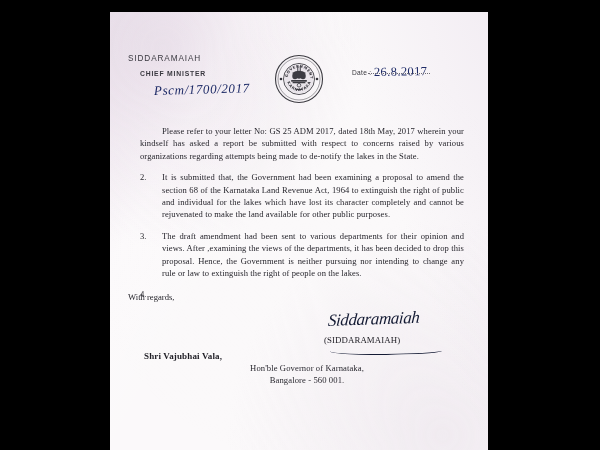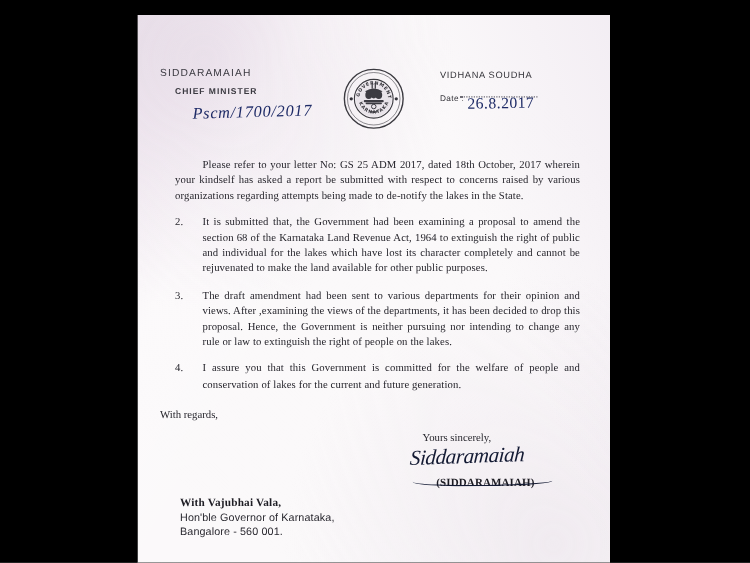--- a/index.html
+++ b/index.html
@@ -92,21 +92,21 @@
     font-family: "Liberation Sans", sans-serif;
     font-size: 7.4px;
     letter-spacing: .55px;
     color: #35343a;
     white-space: nowrap;
     line-height: 11px;
   }
   .date-row {
     margin-top: 11px;
     display: flex;
-    align-items: flex-start;
+    align-items: center;
     white-space: nowrap;
   }
   .date-label {
     font-family: "Liberation Sans", sans-serif;
     font-size: 6.6px;
     color: #35343a;
     letter-spacing: .3px;
   }
   .date-value {
     font-family: "Liberation Serif", serif;
@@ -210,47 +210,47 @@
     left: 6px;
     top: 36px;
     width: 112px;
     height: 7px;
     border-bottom: 1.6px solid #131a33;
     border-radius: 0 0 40% 60%;
     transform: rotate(-1.2deg);
   }
   .sign-name {
     font-family: "Liberation Serif", serif;
-    font-weight: 700;
+    font-weight: 400;
     font-size: 8.8px;
     color: #1c1b22;
     margin-top: 4px;
     letter-spacing: .1px;
     white-space: nowrap;
-    margin-left: 25px;
   }
 
   
   .addressee {
     margin-top: 6px;
     margin-left: 16px;
     line-height: 11.6px;
   }
   .addressee .ad-name {
     font-family: "Liberation Serif", serif;
     font-weight: 700;
     font-size: 9px;
     color: #1f1e25;
     letter-spacing: .15px;
   }
   .addressee .ad-line {
-    font-family: Liberation Sans, sans-serif;
+    font-family: Liberation Serif, serif;
     font-size: 8.6px;
     color: #2a2930;
     letter-spacing: .1px;
+    text-align: center;
   }
 
   .bar { position: absolute; top: 0; height: 450px; background: #000; }
   .bar-left { left: 0; width: 110px; }
   .bar-right { left: 488px; width: 112px; }
 </style>
 </head>
 <body>
 
 <div class="viewport">
@@ -260,21 +260,20 @@
 
     <div class="letterhead">
 
       <div class="lh-left">
         <div class="sender-name">SIDDARAMAIAH</div>
         <div class="sender-title">CHIEF MINISTER</div>
         <div class="ref-no">Pscm/1700/2017</div>
       </div>
 
       <div class="lh-right">
-        <div class="addr-line">VIDHANA SOUDHA</div>
         <div class="date-row">
           <span class="date-label">Date :</span>
           <span class="date-value">26.8.2017</span>
           <span class="date-rule"></span>
         </div>
       </div>
 
       <div class="seal">
         <svg viewBox="0 0 100 100" width="50" height="50" aria-hidden="true">
           <circle cx="50" cy="50" r="47" fill="none" stroke="#3b3a40" stroke-width="2.2"></circle>
@@ -306,49 +305,47 @@
             <circle cx="50" cy="62.5" r="3.6" fill="none" stroke="#3c3b42" stroke-width="1.6"></circle>
             <path d="M40 68 q10 6 20 0 q-10 9 -20 0z"></path>
             <rect x="44" y="70" width="12" height="2" rx="1"></rect>
           </g>
         </svg>
       </div>
     </div>
 
 
     <div class="para">
-      <span class="lead-indent"></span><span>Please refer to your letter No: GS 25 ADM 2017, dated 18th October, 2017 wherein your kindself has asked a report be submitted with respect to concerns raised by various organizations regarding attempts being made to de-notify the lakes in the State.</span>
+      <span class="lead-indent"></span><span>Please refer to your letter No: GS 25 ADM 2017, dated 18th May, 2017 wherein your kindself has asked a report be submitted with respect to concerns raised by various organizations regarding attempts being made to de-notify the lakes in the State.</span>
     </div>
 
     <div class="para numbered">
       <span class="num">2.</span>
       <span>It is submitted that, the Government had been examining a proposal to amend the section 68 of the Karnataka Land Revenue Act, 1964 to extinguish the right of public and individual for the lakes which have lost its character completely and cannot be rejuvenated to make the land available for other public purposes.</span>
     </div>
 
     <div class="para numbered">
       <span class="num">3.</span>
       <span>The draft amendment had been sent to various departments for their opinion and views.    After ,examining the views of the departments, it has been decided to drop this proposal. Hence, the Government is neither pursuing nor intending to change any rule or law to extinguish the right of people on the lakes.</span>
     </div>
 
     <div class="para numbered">
       <span class="num">4.</span>
-      <span>I assure you that this Government is committed for the welfare of people and conservation of lakes for the current and future generation.</span>
     </div>
 
     <div class="regards">With regards,</div>
 
     <div class="sign-block">
-      <div class="yours">Yours sincerely,</div>
       <div class="signature">Siddaramaiah</div>
       <div class="sign-stroke"></div>
       <div class="sign-name">(SIDDARAMAIAH)</div>
     </div>
 
     <div class="addressee">
-      <div class="ad-name">With Vajubhai Vala,</div>
+      <div class="ad-name">Shri Vajubhai Vala,</div>
       <div class="ad-line">Hon'ble Governor of Karnataka,</div>
       <div class="ad-line">Bangalore - 560 001.</div>
     </div>
   </div>
 
   <div class="bar bar-left"></div>
   <div class="bar bar-right"></div>
 </div>
 
 </body></html>

